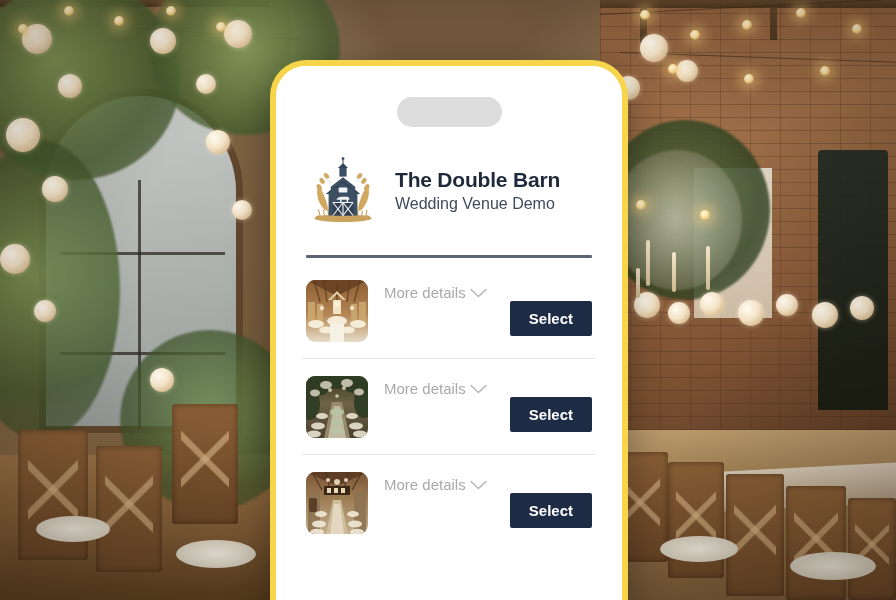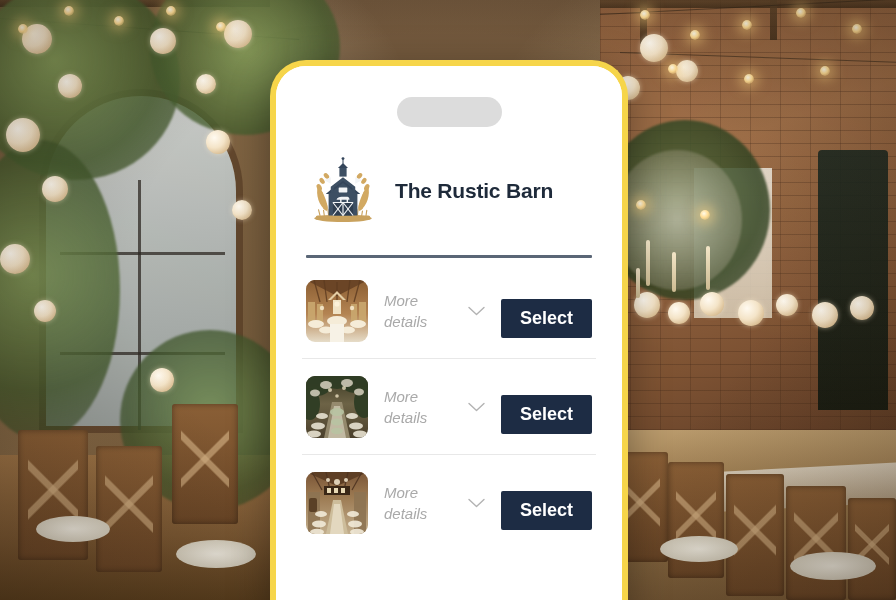--- a/index.html
+++ b/index.html
@@ -248,34 +248,33 @@
     color:#2d3848;
     line-height:1.4;
   }
   .more-details {
     display:flex;
     align-items:center;
     gap:4px;
     font-size:15px;
     color:#a9a9a9;
     line-height:1.4;
-    margin-top:9px;
+    margin-top:1px;
     cursor:pointer;
-    font-style:italic;
   }
   .chev { width:17px; height:10px; flex:0 0 17px; }
   .chev svg { width:100%; height:100%; display:block; }
 
   .select-btn {
     flex:0 0 auto;
     align-self:center;
     margin-top:14px;
     background:#1d2c44;
     color:#ffffff;
-    font-size:18px;
+    font-size:15px;
     font-weight:bold;
     border:none;
     border-radius:2px;
     padding:9px 19px;
     cursor:pointer;
     font-family:"Liberation Sans", sans-serif;
     white-space:nowrap;
   }
 </style>
 </head>
@@ -442,21 +441,22 @@
             <line x1="64" y1="66" x2="50" y2="84"></line>
             <line x1="36" y1="66" x2="64" y2="66"></line>
             <line x1="50" y1="66" x2="50" y2="84"></line>
           </g>
 
           <path d="M33 40 L24 35 L33 31 Z" fill="#f2f4f6"></path>
           <path d="M67 40 L76 35 L67 31 Z" fill="#f2f4f6"></path>
         </svg>
       </div>
       <div class="venue-text">
-        <div class="venue-title">The Rustic Barn</div>
+        <div class="venue-title">The Double Barn</div>
+        <div class="venue-subtitle">Wedding Venue Demo</div>
       </div>
     </div>
 
     <div class="header-rule"></div>
 
     <div class="listing-list">
 
       <div class="listing-row">
         <div class="thumb">
           <svg viewBox="0 0 62 62" xmlns="http://www.w3.org/2000/svg">

